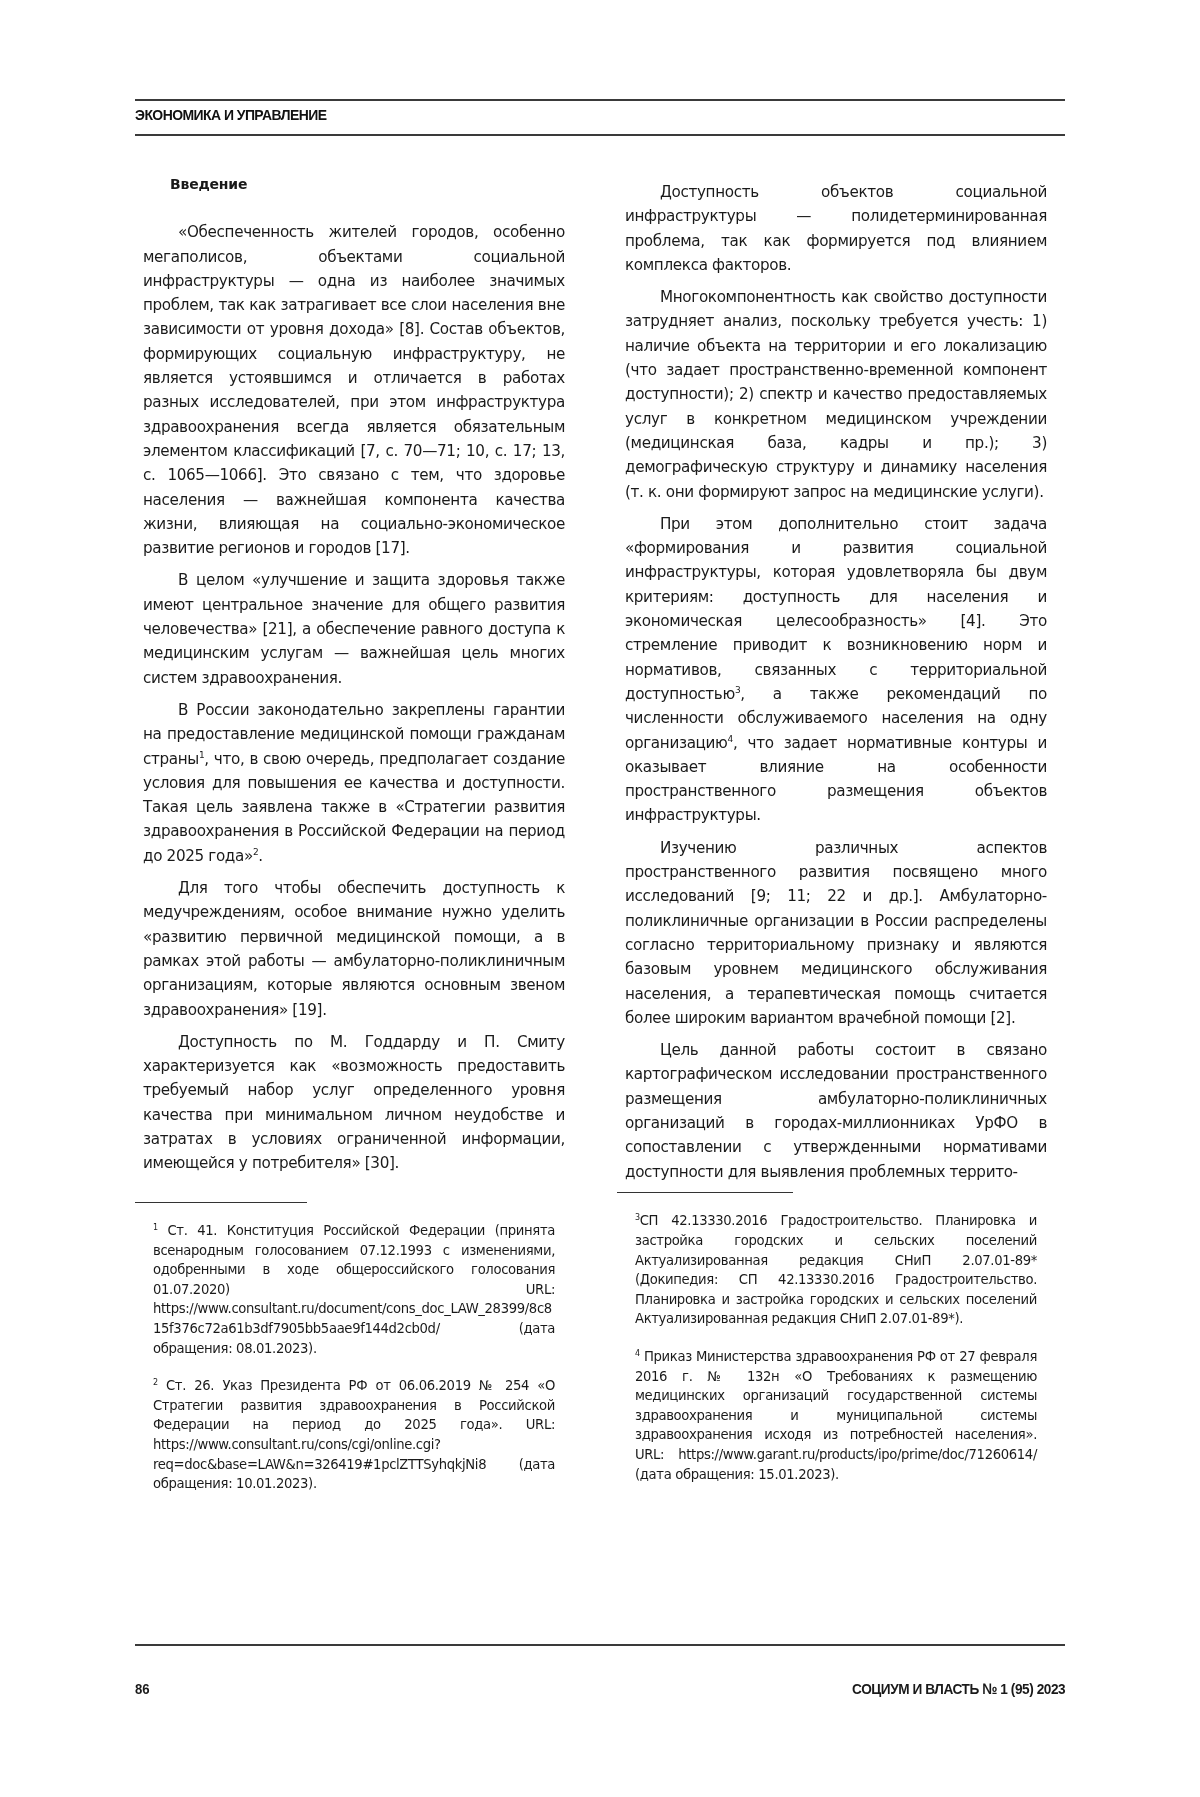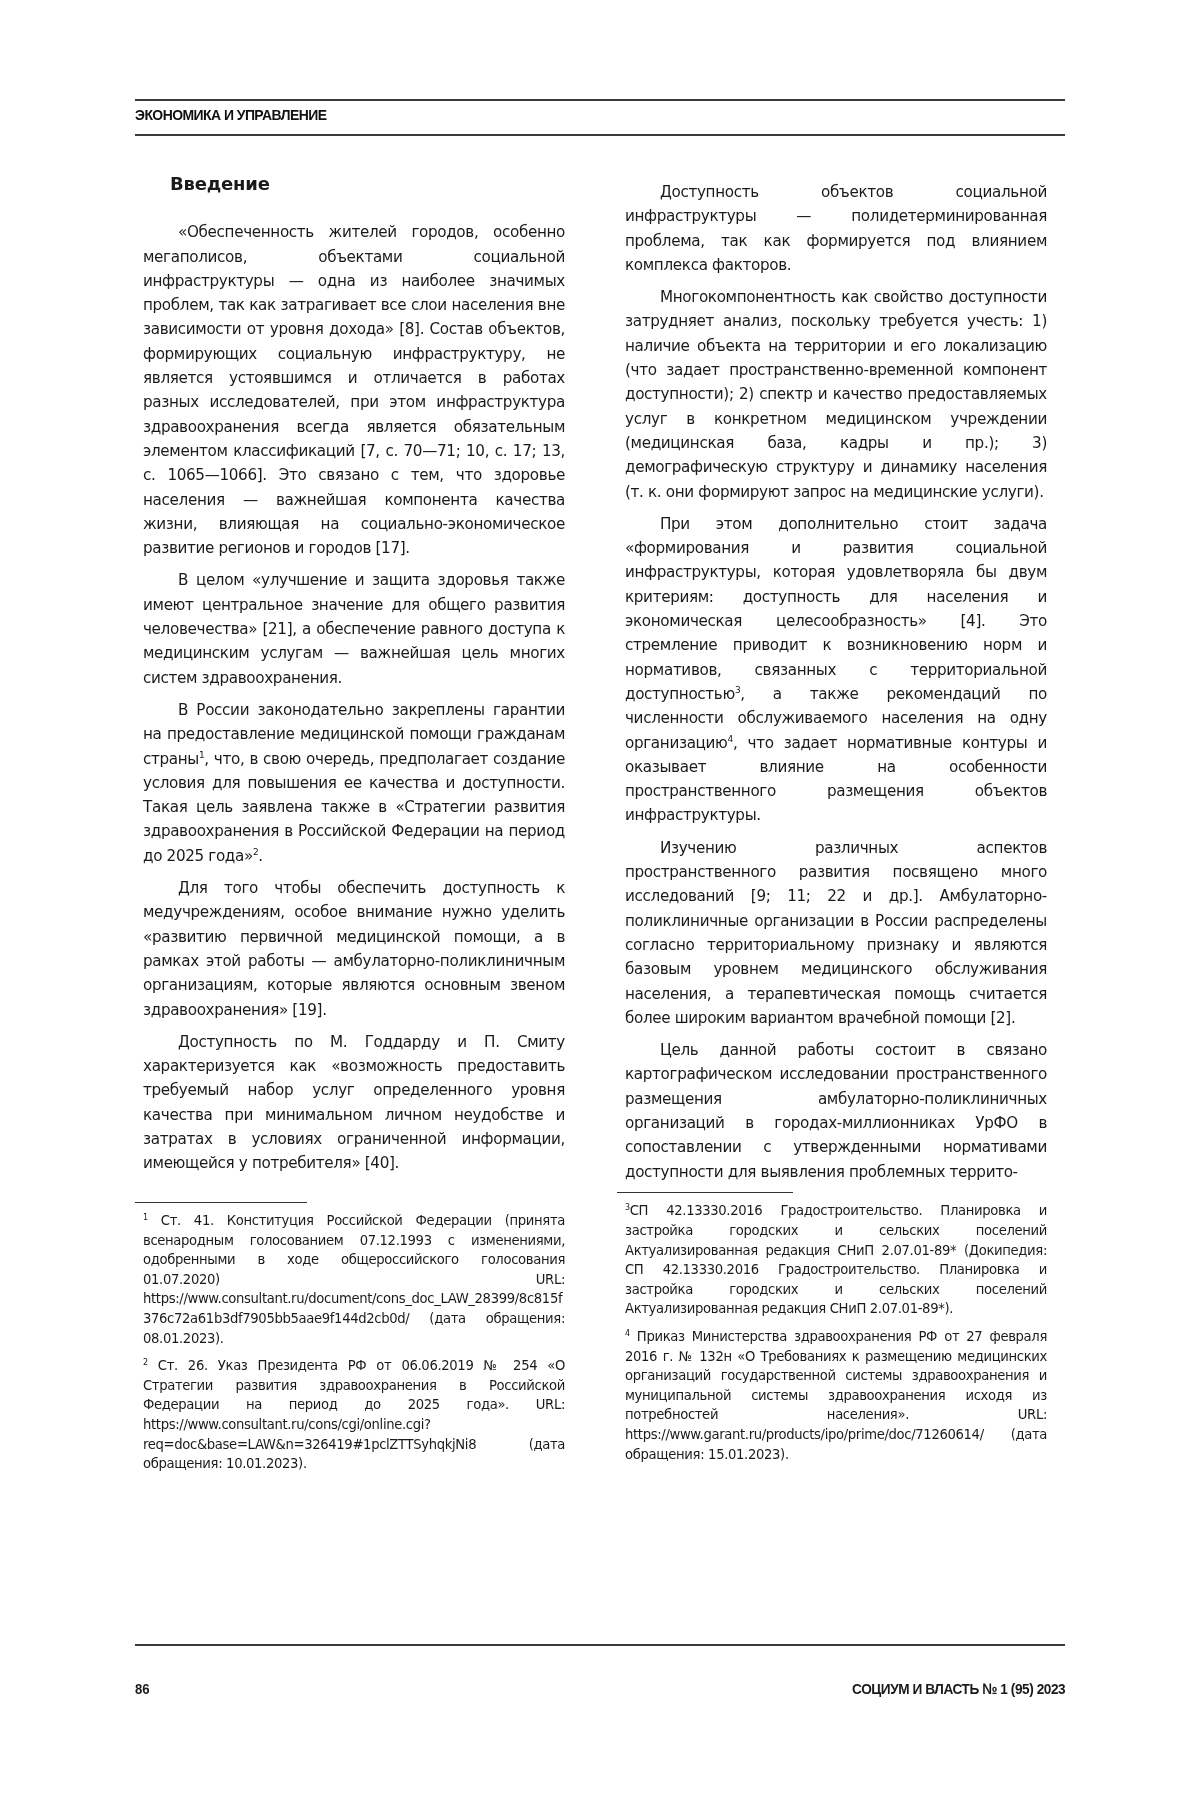--- a/index.html
+++ b/index.html
@@ -8,27 +8,27 @@
   .header-title {
     position: absolute; left: 135px; top: 106px;
     font-family: "Liberation Sans", sans-serif; font-weight: bold; font-size: 15.5px;
     letter-spacing: -0.6px; transform: scaleX(0.9); transform-origin: left center; color: #111;
   }
   .col { position: absolute; top: 172px; width: 438px; font-family: "DejaVu Sans", sans-serif;
          font-size: 15.2px; line-height: 24.3px; letter-spacing: -0.35px; text-align: justify; hyphens: auto; }
   .col-left { left: 135px; }
   .col-right { left: 617px; top: 172px; }
   .col p { margin: 8px; text-indent: 35px; }
-  .section-heading { font-weight: bold; font-size: 18px; margin: 0 0 24px 35px; letter-spacing: -0.2px; }
+  .section-heading { font-weight: bold; font-size: 14px; margin: 0 0 24px 35px; letter-spacing: -0.2px; }
   sup { font-size: 9px; line-height: 0; vertical-align: 6px; }
   .fn-divider { width: 172px; height: 1.5px; background: #333; margin: 26px 0 6px 0; }
   .fn-divider-right { width: 176px; height: 1.5px; background: #333; margin: 0 0 4px 0; }
   .footnotes { font-family: "DejaVu Sans", sans-serif; font-size: 13.2px; line-height: 19.6px;
                letter-spacing: -0.35px; text-align: justify; word-break: break-word; }
-  .footnotes p { margin: 8px; text-indent: 0; }
+  .footnotes p { margin: 18px; text-indent: 0; }
   .footnotes sup { font-size: 8px; vertical-align: 5px; }
   .footer-page { position: absolute; left: 135px; top: 1680px;
     font-family: "Liberation Sans", sans-serif; font-weight: bold; font-size: 15.5px;
     transform: scaleX(0.85); transform-origin: left center; }
   .footer-journal { position: absolute; right: 135px; top: 1680px;
     font-family: "Liberation Sans", sans-serif; font-weight: bold; font-size: 15.5px; letter-spacing: -0.5px;
     transform: scaleX(0.88); transform-origin: right center; white-space: nowrap; }
 </style>
 </head>
 <body>
@@ -36,21 +36,21 @@
 <div class="rule" style="top:99px;"></div>
 <div class="header-title">ЭКОНОМИКА И УПРАВЛЕНИЕ</div>
 <div class="rule" style="top:134px;"></div>
 
 <div class="col col-left">
   <div class="section-heading">Введение</div>
   <p>«Обеспеченность жителей городов, особенно мегаполисов, объектами социальной инфраструктуры — одна из наиболее значимых проблем, так как затрагивает все слои населения вне зависимости от уровня дохода» [8]. Состав объектов, формирующих социальную инфраструктуру, не является устоявшимся и отличается в работах разных исследователей, при этом инфраструктура здравоохранения всегда является обязательным элементом классификаций [7, с. 70—71; 10, с. 17; 13, с. 1065—1066]. Это связано с тем, что здоровье населения — важнейшая компонента качества жизни, влияющая на социально-экономическое развитие регионов и городов [17].</p>
   <p>В целом «улучшение и защита здоровья также имеют центральное значение для общего развития человечества» [21], а обеспечение равного доступа к медицинским услугам — важнейшая цель многих систем здравоохранения.</p>
   <p><span>В России законодательно закреплены гарантии на предоставление медицинской помощи гражданам страны</span><sup>1</sup><span>, что, в свою очередь, предполагает создание условия для повышения ее качества и доступности. Такая цель заявлена также в «Стратегии развития здравоохранения в Российской Федерации на период до 2025 года»</span><sup>2</sup><span>.</span></p>
   <p>Для того чтобы обеспечить доступность к медучреждениям, особое внимание нужно уделить «развитию первичной медицинской помощи, а в рамках этой работы — амбулаторно-поликлиничным организациям, которые являются основным звеном здравоохранения» [19].</p>
-  <p>Доступность по М. Годдарду и П. Смиту характеризуется как «возможность предоставить требуемый набор услуг определенного уровня качества при минимальном личном неудобстве и затратах в условиях ограниченной информации, имеющейся у потребителя» [40].</p>
+  <p>Доступность по М. Годдарду и П. Смиту характеризуется как «возможность предоставить требуемый набор услуг определенного уровня качества при минимальном личном неудобстве и затратах в условиях ограниченной информации, имеющейся у потребителя» [30].</p>
 
   <div class="fn-divider"></div>
   <div class="footnotes">
     <p><sup>1</sup> <span>Ст. 41. Конституция Российской Федерации (принята всенародным голосованием 07.12.1993 с изменениями, одобренными в ходе общероссийского голосования 01.07.2020) URL: https://www.consultant.ru/document/cons_doc_LAW_28399/8c815f376c72a61b3df7905bb5aae9f144d2cb0d/ (дата обращения: 08.01.2023).</span></p>
     <p><sup>2</sup> <span>Ст. 26. Указ Президента РФ от 06.06.2019 № 254 «О Стратегии развития здравоохранения в Российской Федерации на период до 2025 года». URL: https://www.consultant.ru/cons/cgi/online.cgi?req=doc&amp;base=LAW&amp;n=326419#1pclZTTSyhqkjNi8 (дата обращения: 10.01.2023).</span></p>
   </div>
 </div>
 
 <div class="col col-right">
   <p>Доступность объектов социальной инфраструктуры — полидетерминированная проблема, так как формируется под влиянием комплекса факторов.</p>

